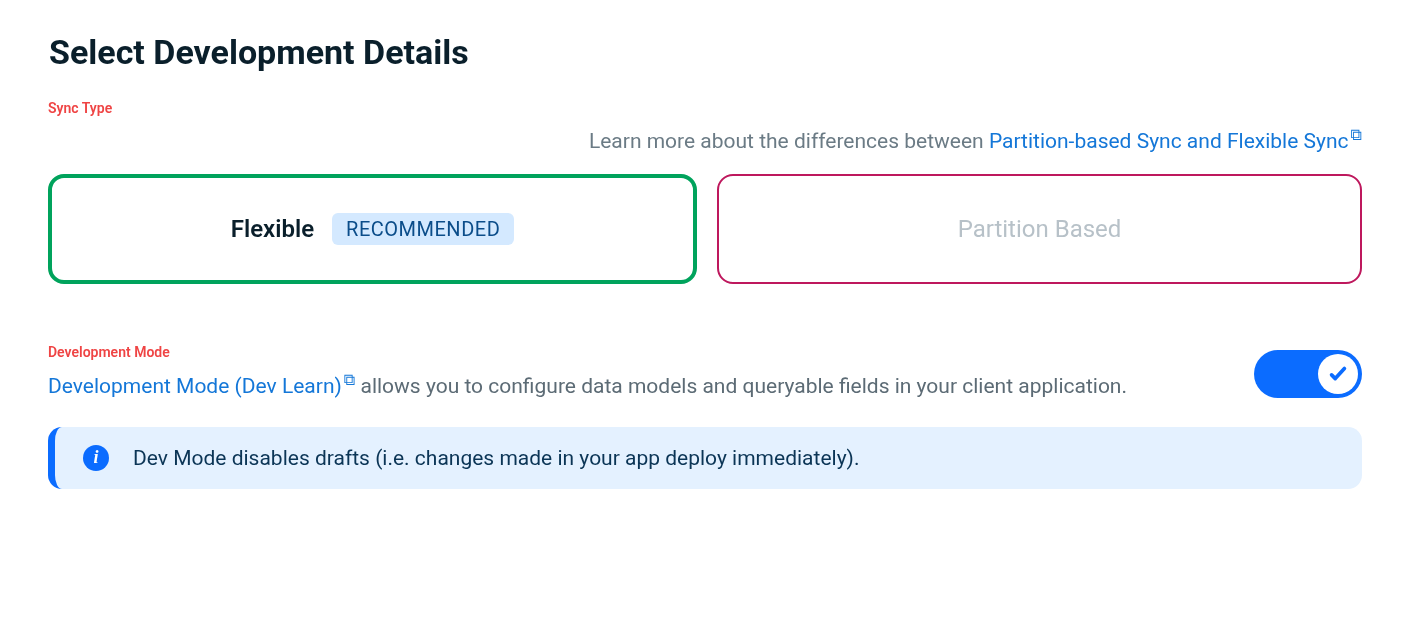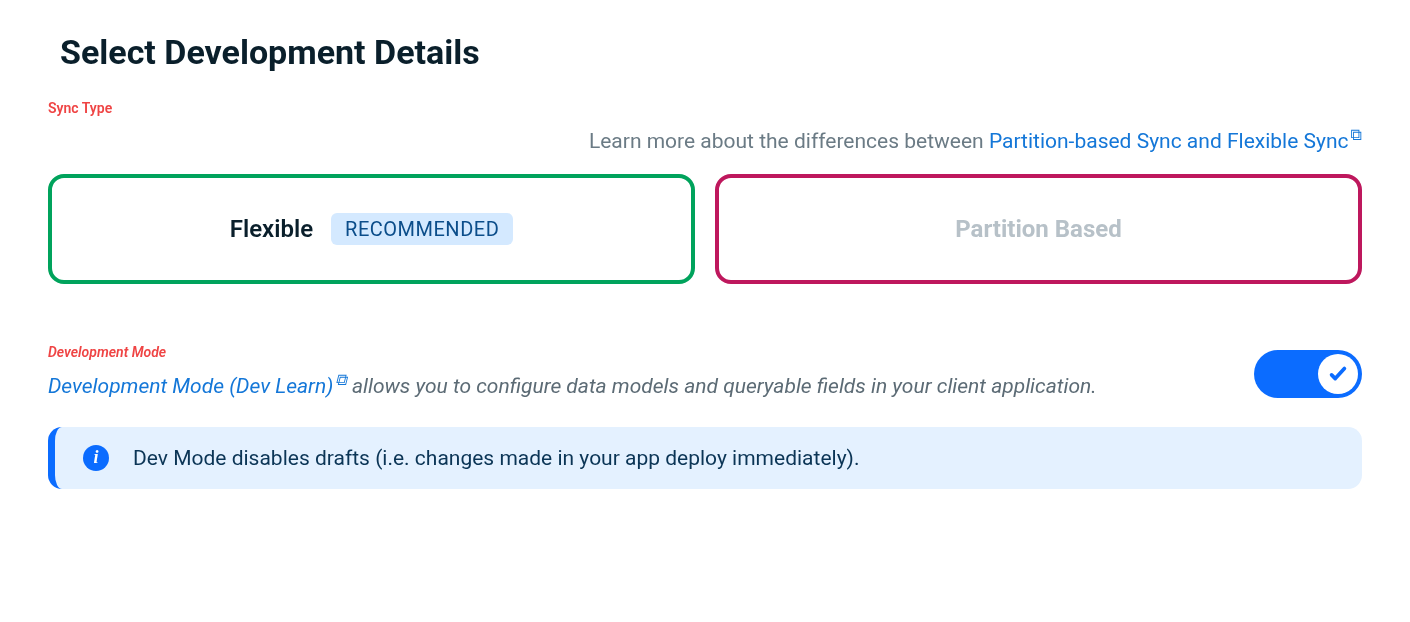--- a/index.html
+++ b/index.html
@@ -7,21 +7,21 @@
     margin: 0;
     padding: 32px 48px;
     font-family: -apple-system, BlinkMacSystemFont, "Segoe UI", Roboto, sans-serif;
     background: #ffffff;
     color: #0a1f2b;
     width: 1410px;
   }
   h1.heading {
     font-size: 34px;
     font-weight: 700;
-    margin: 0 0 28px 12px;
+    margin: 0 0 28px 1px;
     color: #0a1f2b;
   }
   .section-label {
     font-size: 14px;
     font-weight: 600;
     margin-bottom: 8px;
     color: #ef4444;
   }
   .helper-text {
     font-size: 21px;
@@ -48,24 +48,23 @@
   }
   .option-card {
     flex: 1;
     height: 110px;
     border-radius: 16px;
     display: flex;
     align-items: center;
     justify-content: center;
     font-size: 24px;
     cursor: pointer;
-    border: 4px solid #be185d;
+    border: 2px solid #be185d;
     color: #b7c1c8;
     background: #fff;
-    font-weight: bold;
   }
   .option-card.selected {
     border: 4px solid #00a35c;
     color: #0a1f2b;
     font-weight: 600;
   }
   .badge {
     display: inline-block;
     background: #d4e9ff;
     color: #0b4d8a;
@@ -77,21 +76,20 @@
     margin-left: 18px;
   }
   .dev-mode-section {
     display: flex;
     align-items: flex-start;
     gap: 40px;
     margin-bottom: 24px;
   }
   .dev-mode-text {
     flex: 1;
-    font-style: italic;
   }
   .dev-desc {
     font-size: 21px;
     color: #5c6b75;
     line-height: 1.55;
     margin-top: 6px;
   }
   .toggle {
     position: relative;
     width: 108px;

